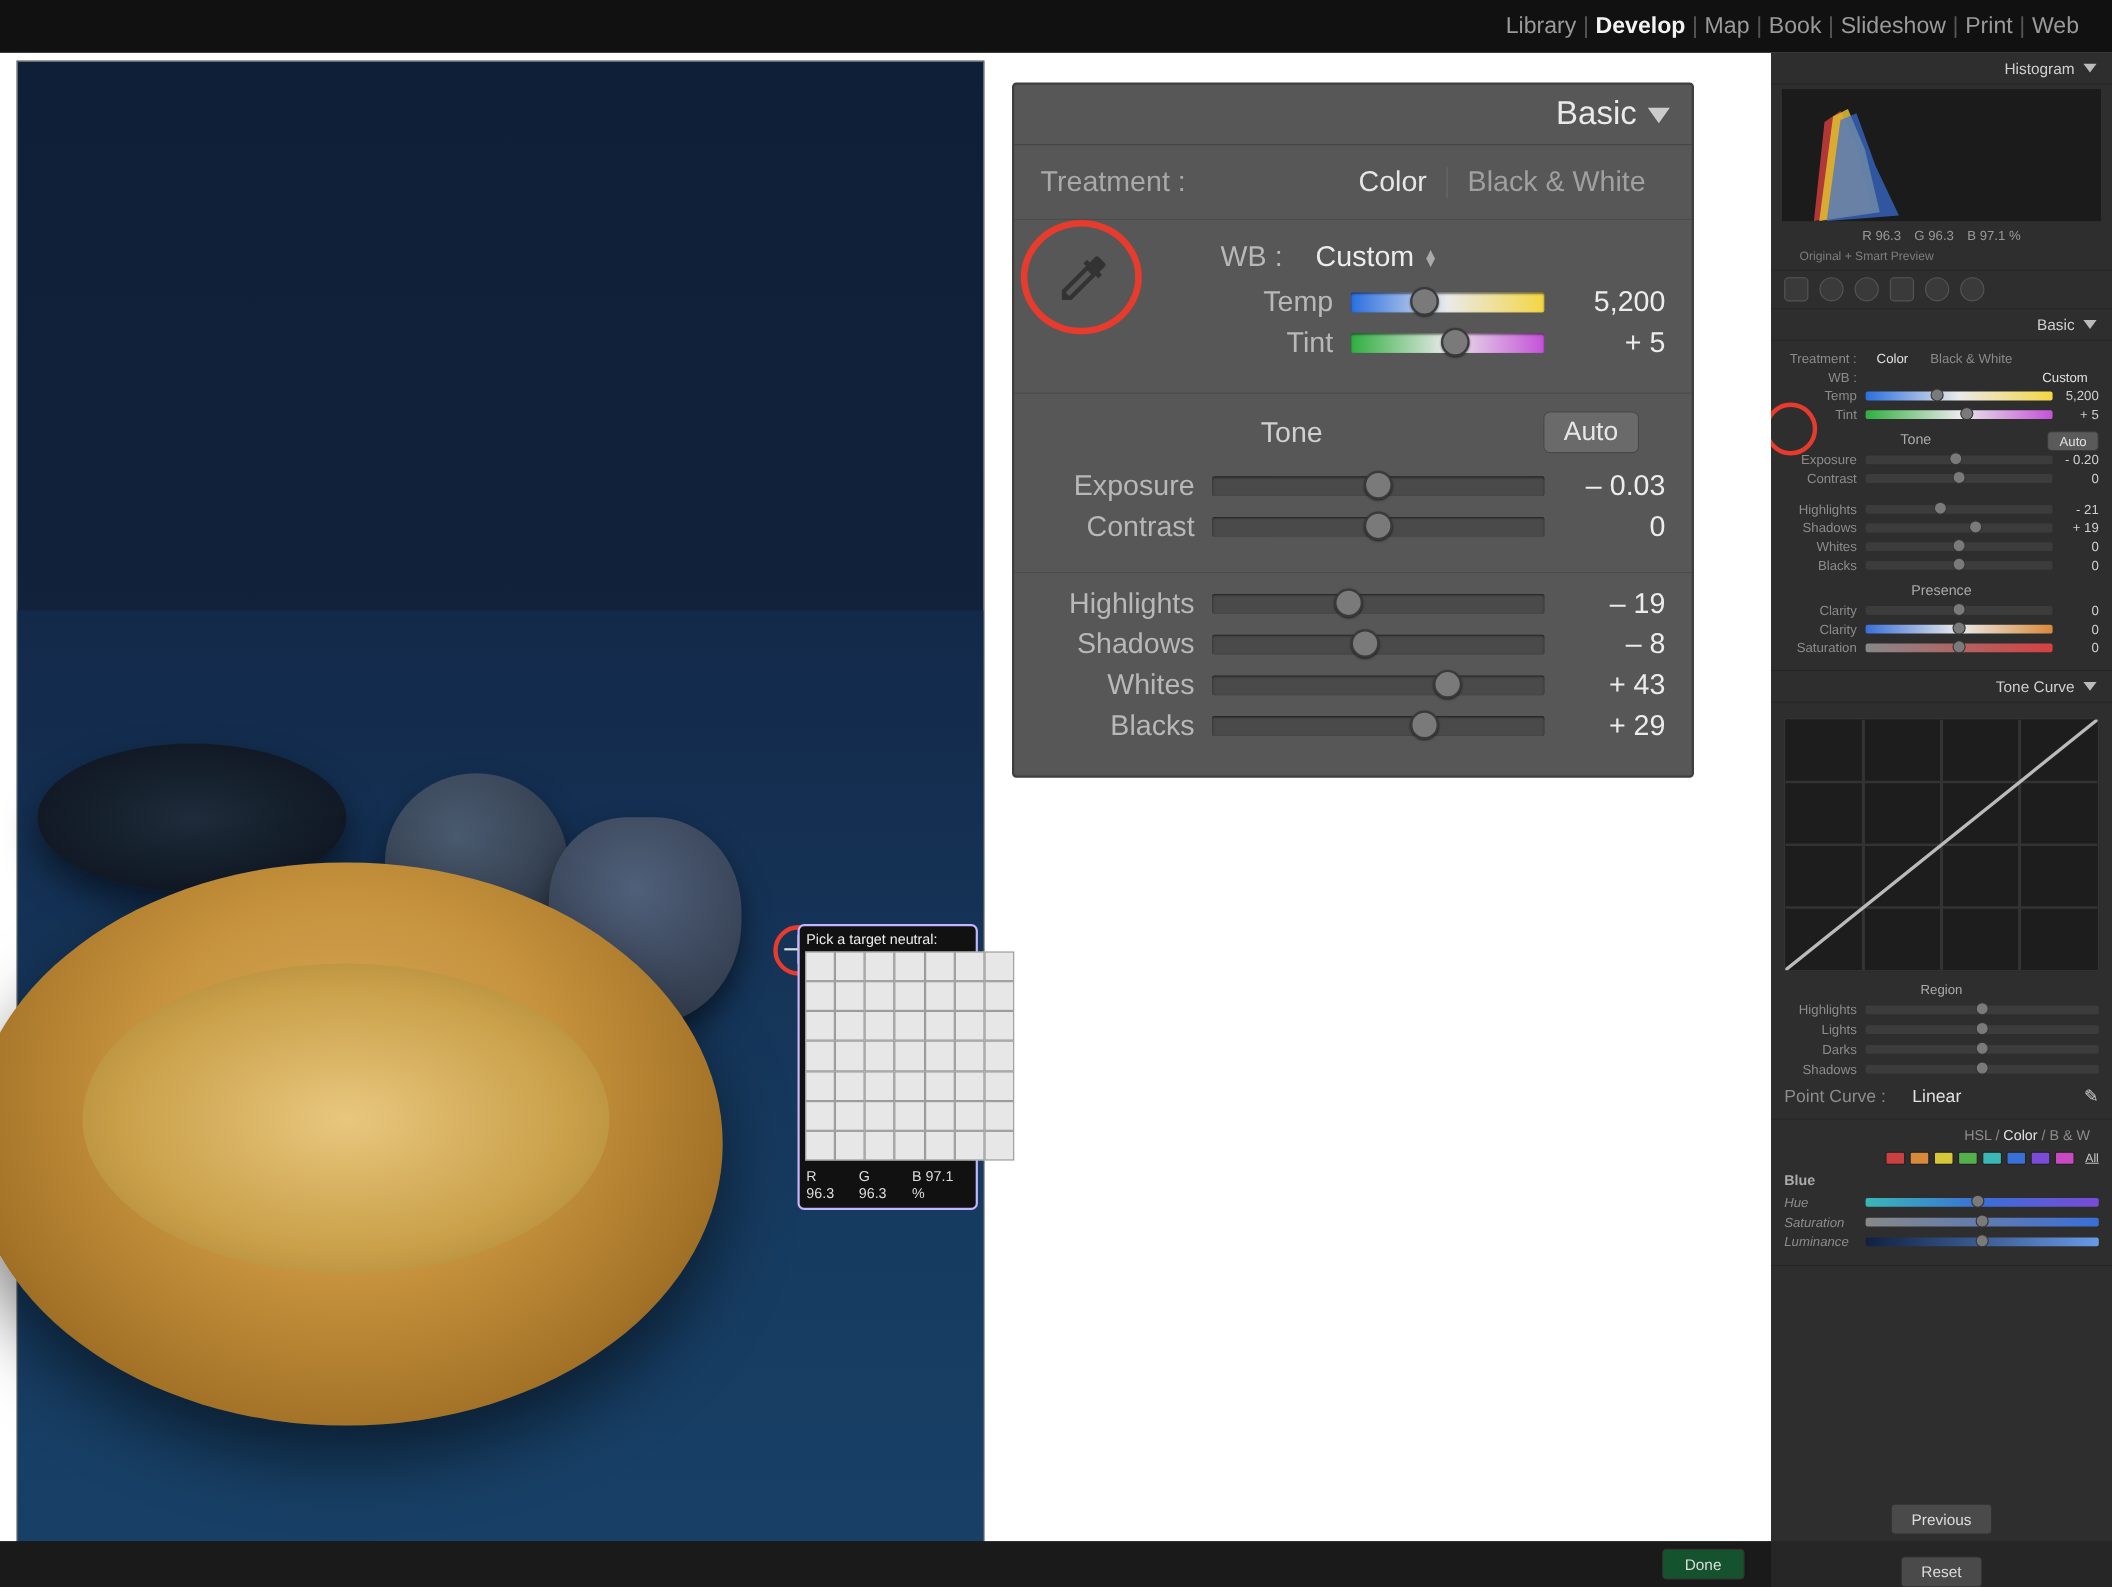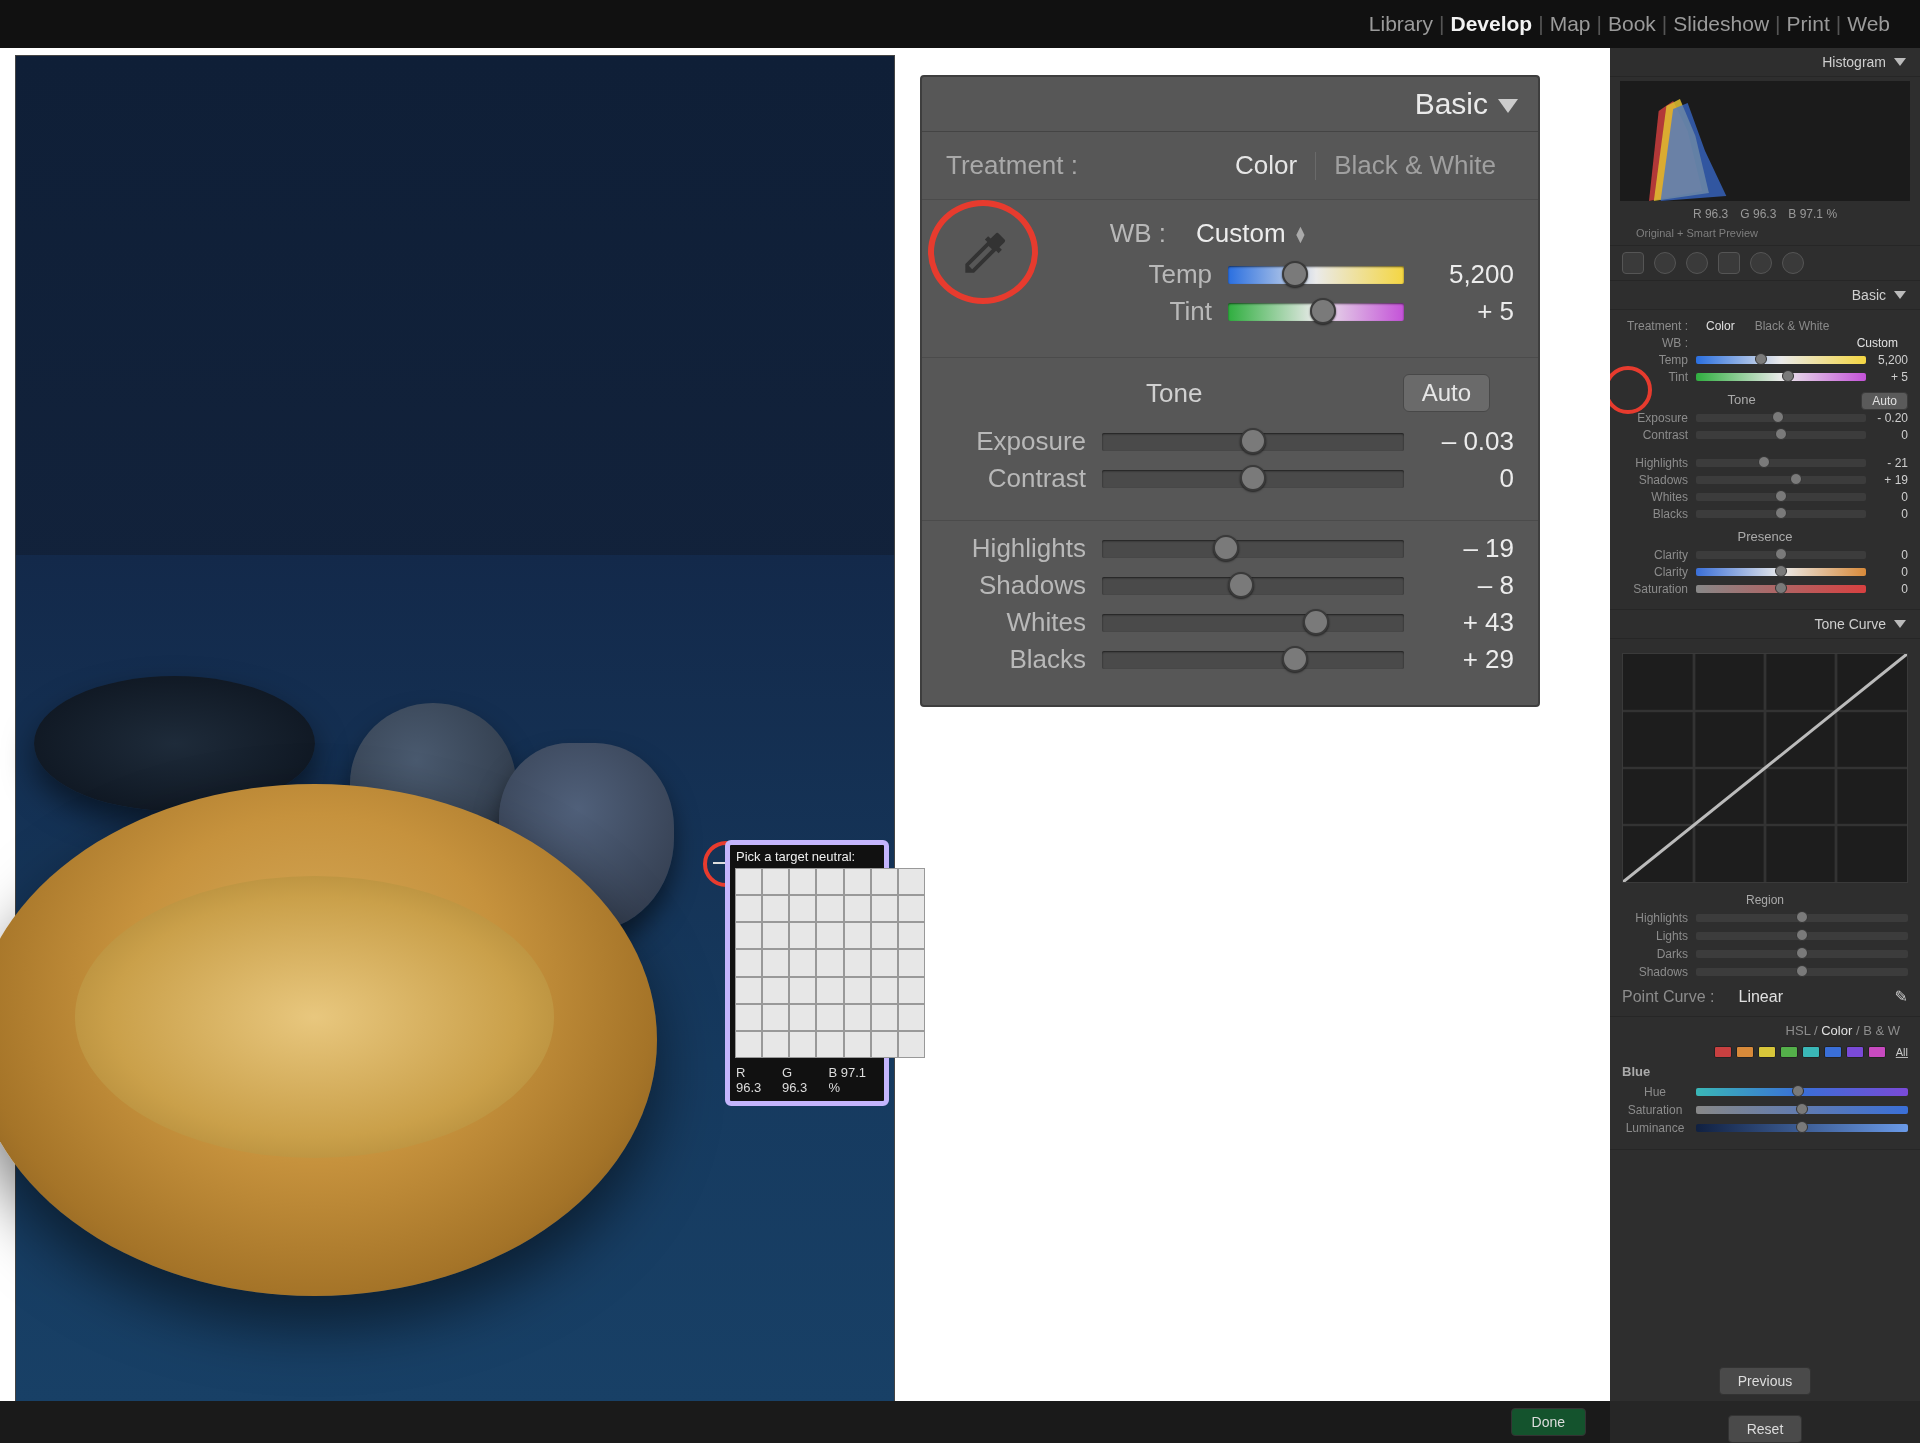--- a/index.html
+++ b/index.html
@@ -20,21 +20,21 @@
 .photo-area .plates { position:absolute; left:2%; top:46%; width:32%; height:10%; background: radial-gradient(ellipse,#1e2b3a,#0b121c); border-radius:50%; box-shadow:0 15px 30px rgba(0,0,0,.5);}
 .photo-area .bowl { position:absolute; left:38%; top:48%; width:19%; height:12%; background: radial-gradient(circle at 40% 35%,#4a5a6f,#2a3442); border-radius:50% 50% 45% 45%; box-shadow:0 15px 25px rgba(0,0,0,.5);}
 .photo-area .jug { position:absolute; left:55%; top:51%; width:20%; height:14%; background: radial-gradient(circle at 45% 35%,#50607a,#2d3646); border-radius:40% 45% 50% 50%; box-shadow:0 15px 25px rgba(0,0,0,.5);}
 .photo-area .loupe-circle { position:absolute; width:46px; height:46px; border:4px solid #e73b2e; border-radius:50%; left:687px; top:785px; }
 .photo-area .loupe-cross { position:absolute; left:697px; top:794px; width:26px; height:26px; }
 .photo-area .loupe-cross::before, .photo-area .loupe-cross::after { content:""; position:absolute; background:#ddd; }
 .photo-area .loupe-cross::before { left:12px; top:0; width:2px; height:26px; }
 .photo-area .loupe-cross::after { top:12px; left:0; height:2px; width:26px; }
 
 
-.loupe-tip { position:absolute; left:725px; top:840px; width:164px; background:#111; border:5px solid #c4b5fd; border-radius:6px; }
+.loupe-tip { position:absolute; left:725px; top:840px; width:164px; background:#111; border:2px solid #c4b5fd; border-radius:6px; }
 .loupe-tip .title { color:#eee; font-size:13px; padding:4px 6px; }
 .loupe-tip .grid { width:190px; height:190px; margin:0 5px 4px; background:#e7e7e7; display:grid; grid-template-columns: repeat(7,1fr); grid-template-rows: repeat(7,1fr); }
 .loupe-tip .grid div { border:1px solid #999; }
 .loupe-tip .readout { color:#ddd; font-size:13px; padding:3px 6px 6px; display:flex; gap:10px; justify-content: center; }
 
 
 .basic-big { position:absolute; left:920px; top:75px; width:620px; background:#575757; border:2px solid #3e3e3e; border-radius:4px; color:#d8d8d8; }
 .basic-big .header { text-align:right; font-size:30px; color:#eaeaea; padding:10px 20px; border-bottom:1px solid #444; }
 .basic-big .header .tri { display:inline-block; margin-left:10px; width:0; height:0; border-left:10px solid transparent; border-right:10px solid transparent; border-top:14px solid #ccc; vertical-align:middle;}
 .basic-big .treat-row { display:flex; align-items:center; padding:18px 24px; font-size:26px; color:#a9a9a9; border-bottom:1px solid #4b4b4b;}
@@ -97,21 +97,21 @@
 .right-col .tone-curve .mknob { position:absolute; top:-3px; width:12px; height:12px; border-radius:50%; background:#7a7a7a; border:1px solid #333; transform:translateX(-50%);}
 .right-col .pc-row { display:flex; align-items:flex-end; font-size:16px; margin-top:8px; gap:24px;}
 .right-col .hsl { padding:6px 12px 10px; border-bottom:1px solid #262626;}
 .right-col .hsl .tabs { text-align:right; color:#8c8c8c; font-size:13px;}
 .right-col .hsl .tabs .active { color:#e0e0e0; }
 .right-col .hsl .chips { display:flex; gap:4px; justify-content:flex-end; margin:8px 0 2px;text-decoration:underline;}
 .right-col .hsl .chip { width:18px; height:12px; border-radius:2px; border:1px solid #222;}
 .right-col .hsl .sub { color:#aaa; font-size:13px; margin:6px 0;font-weight:bold;}
 .right-col .hsl .mtrack { position:relative; flex:1; height:8px; border-radius:2px;}
 .right-col .hsl .h-row { display:flex; align-items:center; font-size:12px; margin:4px 0;}
-.right-col .hsl .h-row .lbl { width:66px; text-align:center; color:#8c8c8c; margin-right:8px;}
+.right-col .hsl .h-row .lbl { width:66px; text-align:left; color:#8c8c8c; margin-right:8px;font-style:italic;}
 .right-col .hsl .mknob { position:absolute; top:-3px; width:12px; height:12px; border-radius:50%; background:#7a7a7a; border:1px solid #333; transform:translateX(-50%);}
 
 .bottom-bar { position:absolute; right:0; bottom:0; width:310px; height:42px; background:#262626; display:flex; align-items:center; justify-content:flex-end; gap:20px; padding:0 20px;flex-direction:column;}
 .bottom-bar .btn { background:#4a4a4a; border:1px solid #333; color:#ddd; padding:5px 18px; border-radius:4px; font-size:14px; cursor:pointer;}
 .done-bar { position:absolute; left:0; bottom:0; right:310px; height:42px; background:#1a1a1a; display:flex; justify-content:flex-end; align-items:center; padding-right:24px;}
 .done-bar .done { color:#ddd; background:#14532d; border:1px solid #333; padding:5px 20px; border-radius:4px; font-size:14px; cursor:pointer;}
 </style>
 </head>
 <body>
 

